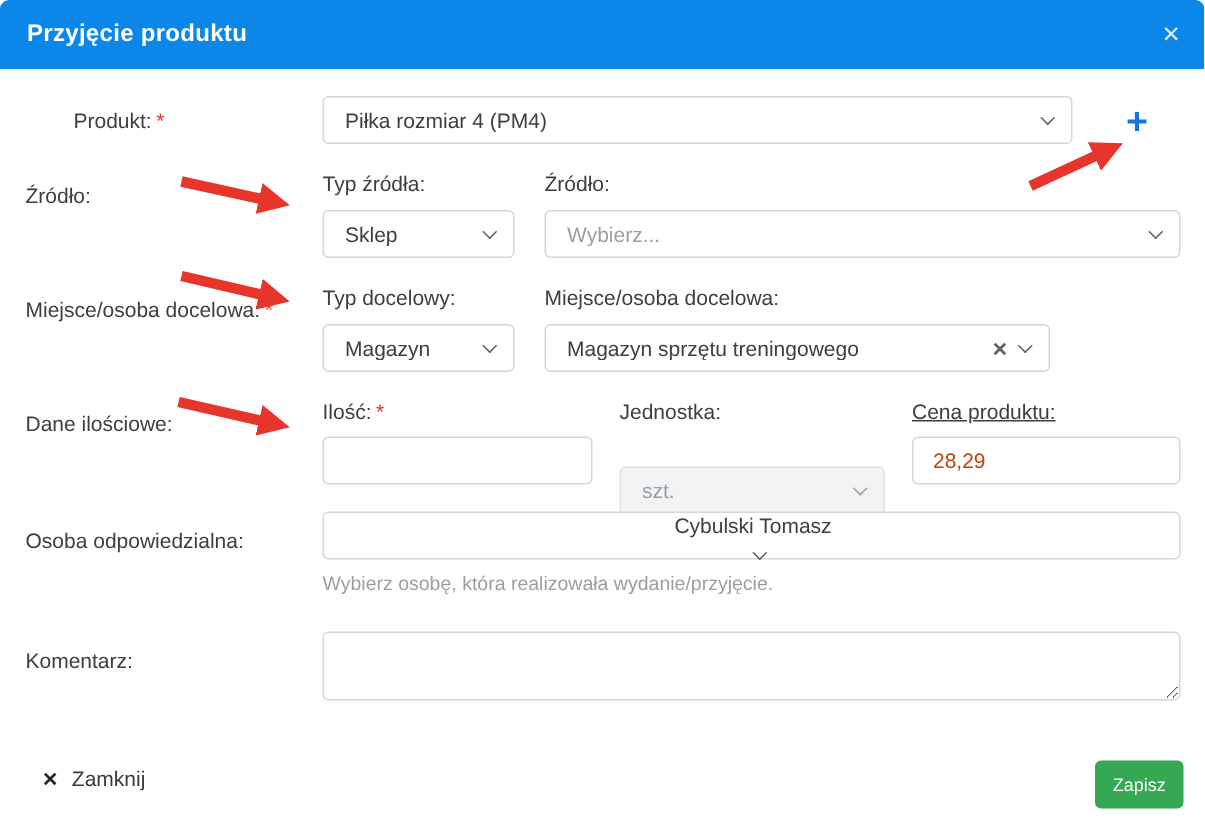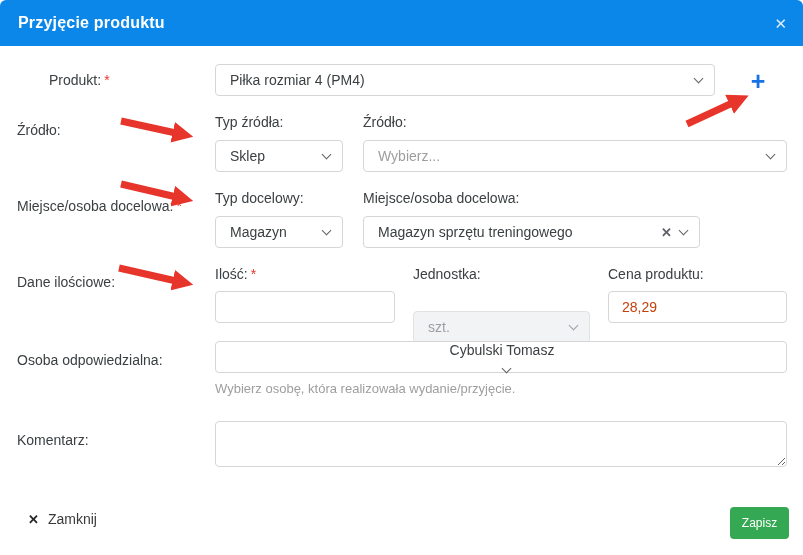--- a/index.html
+++ b/index.html
@@ -60,21 +60,21 @@
   .p-r3a-lbl { left:215px; top:190px; }
   .p-r3a-sel { left:215px; top:216px; width:128px; }
   .p-r3b-lbl { left:363px; top:190px; }
   .p-r3b-sel { left:363px; top:216px; width:337px; }
 
   .p-r4-lbl { left:17px; top:274px; }
   .p-r4a-lbl { left:215px; top:266px; }
   .p-r4a-inp { left:215px; top:291px; width:180px; }
   .p-r4b-lbl { left:413px; top:266px; }
   .p-r4b-sel { left:413px; top:291px; width:177px;margin-top:20px; }
-  .p-r4c-lbl { left:608px; top:266px; }
+  .p-r4c-lbl { left:608px; top:266px;text-decoration:underline; }
   .p-r4c-inp { left:608px; top:291px; width:179px; }
 
   .p-r5-lbl { left:17px; top:352px; }
   .p-r5-sel { left:215px; top:341px; width:572px;flex-direction:column; }
 
   .p-r6-lbl { left:17px; top:432px; }
 </style>
 </head>
 <body>
 

